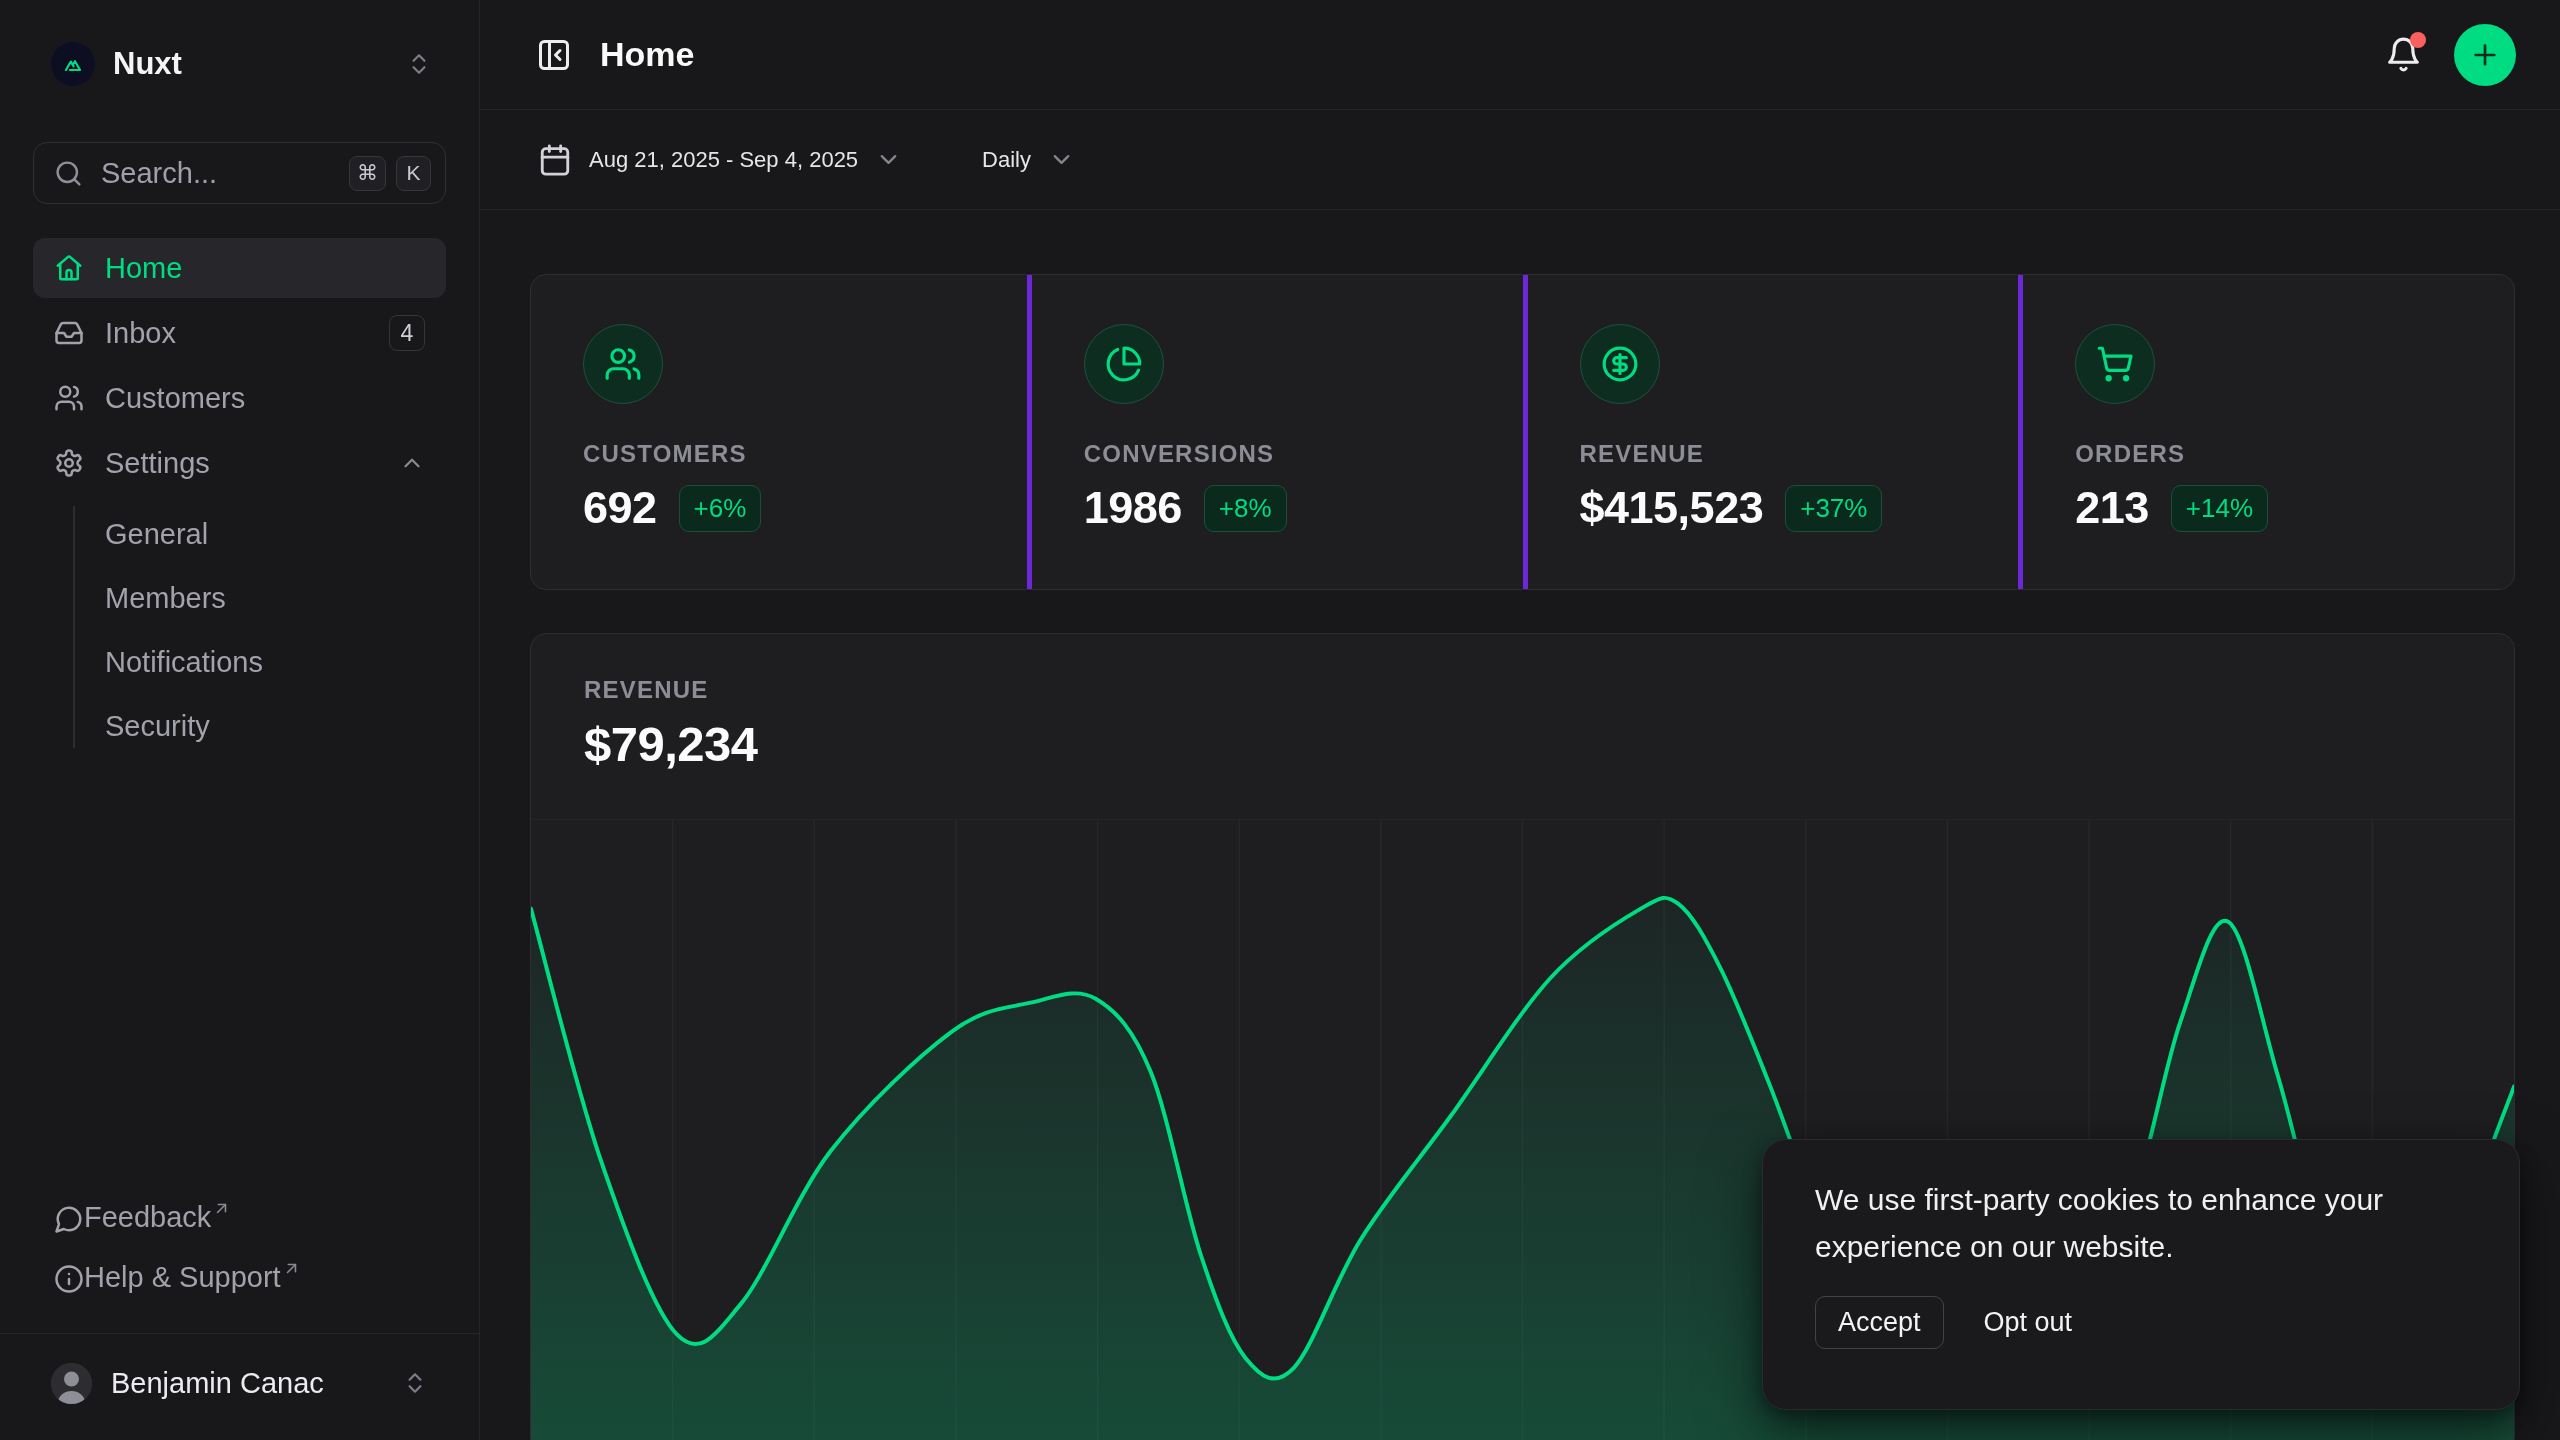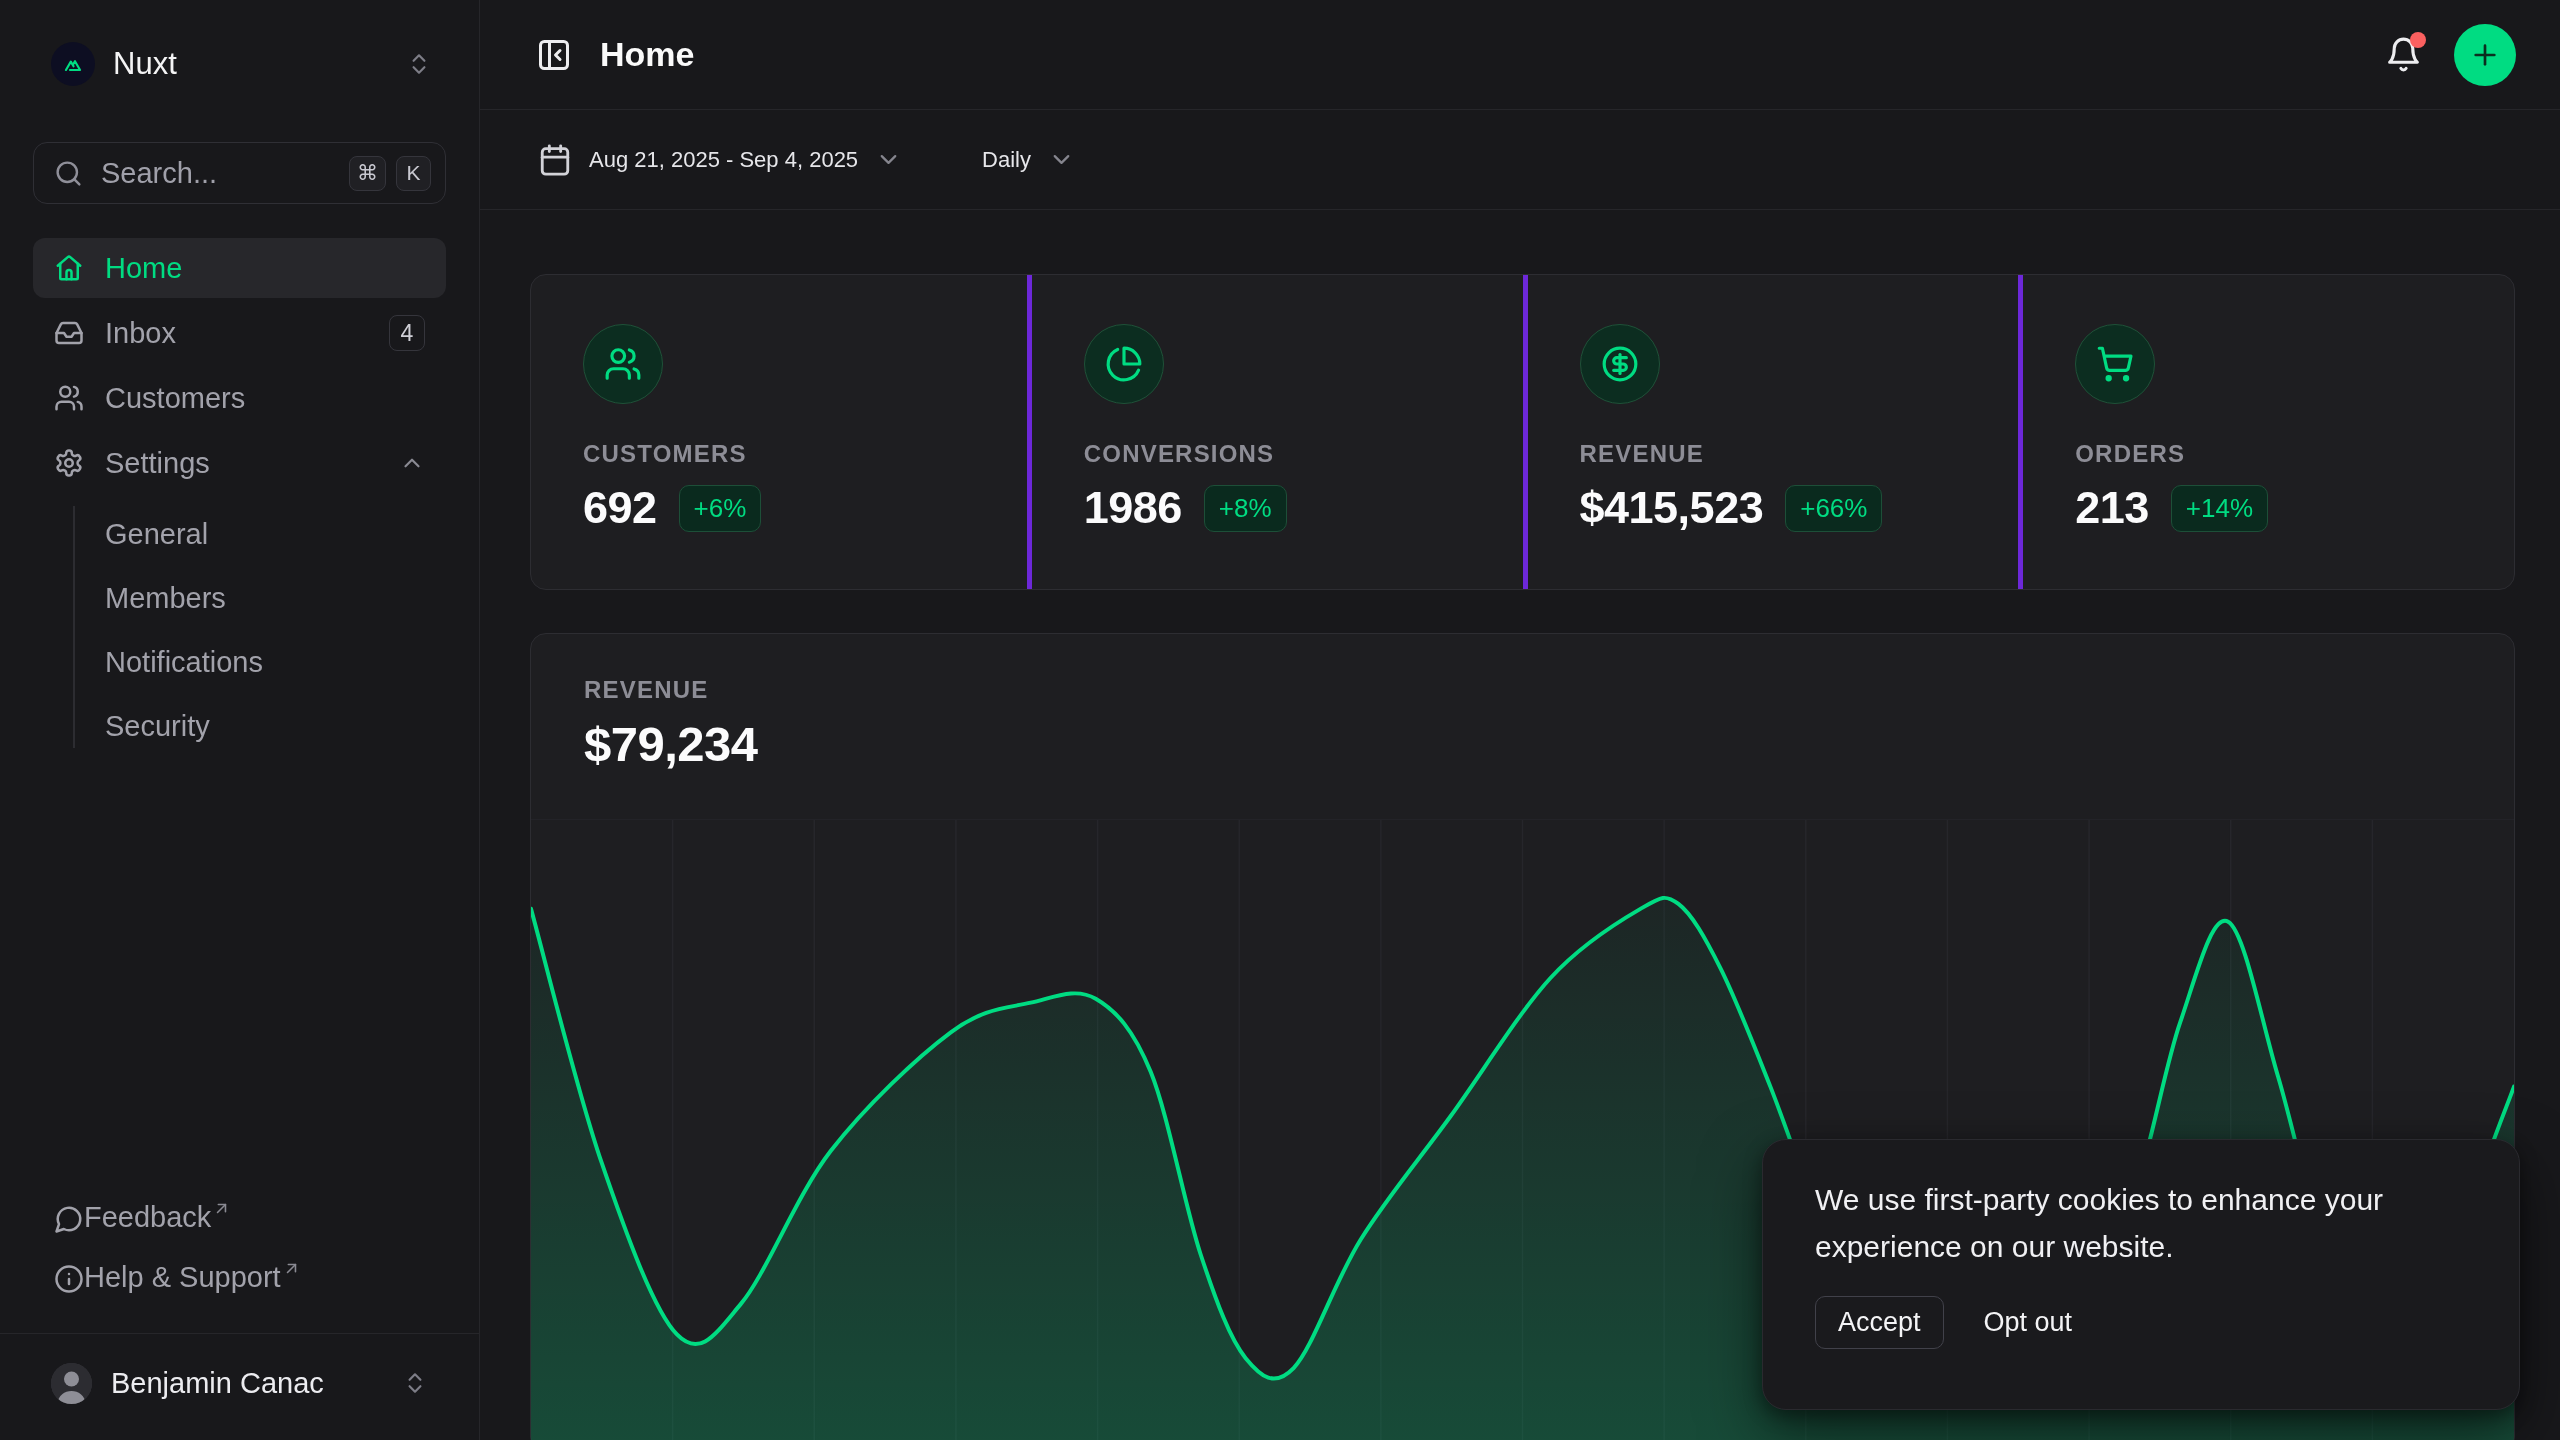--- a/index.html
+++ b/index.html
@@ -6,21 +6,21 @@
   html,body { background:#101012; }
   body { font-family:"Liberation Sans", sans-serif; color:#ececf0; -webkit-font-smoothing:antialiased; }
   .screen { position:relative; width:2560px; height:1440px; background:#18181b; overflow:hidden; display:flex; }
 
   svg.ic { display:block; fill:none; stroke:currentColor; stroke-width:2; stroke-linecap:round; stroke-linejoin:round; }
 
   
   .sidebar { width:480px; flex:0 0 480px; height:100%; border-right:1px solid #26262a; display:flex; flex-direction:column; padding:38px 33px 24px; }
   .brand { display:flex; align-items:center; gap:18px; padding:0 14px 0 18px; height:52px; cursor:pointer; border-radius:12px; }
   .brand-logo { width:44px; height:44px; border-radius:50%; background:#0d0e22; display:flex; align-items:center; justify-content:center; flex:0 0 44px; }
-  .brand-name { font-size:31px; font-weight:400; color:#f4f4f5; }
+  .brand-name { font-size:31px; font-weight:700; color:#f4f4f5; }
   .chev-updown { margin-left:auto; color:#7d7d87; }
 
   .searchbox { margin-top:52px; height:62px; border:1.5px solid #2f2f35; border-radius:14px; display:flex; align-items:center; gap:18px; padding:0 14px 0 20px; color:#8f8f99; cursor:text; }
   .searchbox input { flex:1; min-width:0; background:transparent; border:none; outline:none; font:inherit; font-size:29px; color:#e4e4e8; }
   .searchbox input::placeholder { color:#a0a0aa; }
   .kbd { min-width:35px; height:35px; padding:0 7px; border:1.5px solid #35353c; background:#202024; border-radius:8px; display:flex; align-items:center; justify-content:center; font-size:21px; color:#c9c9d1; }
   .kbd + .kbd { margin-left:-8px; }
 
   .nav { margin-top:34px; display:flex; flex-direction:column; gap:5px; }
   .nav-item { height:60px; border-radius:12px; display:flex; align-items:center; gap:21px; padding:0 21px; font-size:29px; font-weight:500; color:#a2a2ab; cursor:pointer; }
@@ -328,21 +328,21 @@
           <div class="stat-iconcircle">
             <svg class="ic" width="38" height="38" viewBox="0 0 24 24">
                 <circle cx="12" cy="12" r="10"></circle>
                 <path d="M16 8h-6a2 2 0 1 0 0 4h4a2 2 0 1 1 0 4H8"></path>
                 <path d="M12 18V6"></path>
               </svg>
           </div>
           <div class="stat-label">REVENUE</div>
           <div class="stat-valrow">
             <span class="stat-value">$415,523</span>
-            <span class="delta-badge">+66%</span>
+            <span class="delta-badge">+37%</span>
           </div>
         </div>
 
         <div class="stat">
           <div class="stat-iconcircle">
             <svg class="ic" width="38" height="38" viewBox="0 0 24 24">
                 <circle cx="8" cy="21" r="1"></circle>
                 <circle cx="19" cy="21" r="1"></circle>
                 <path d="M2.05 2.05h2l2.66 12.42a2 2 0 0 0 2 1.58h9.78a2 2 0 0 0 1.95-1.57l1.65-7.43H5.12"></path>
               </svg>

